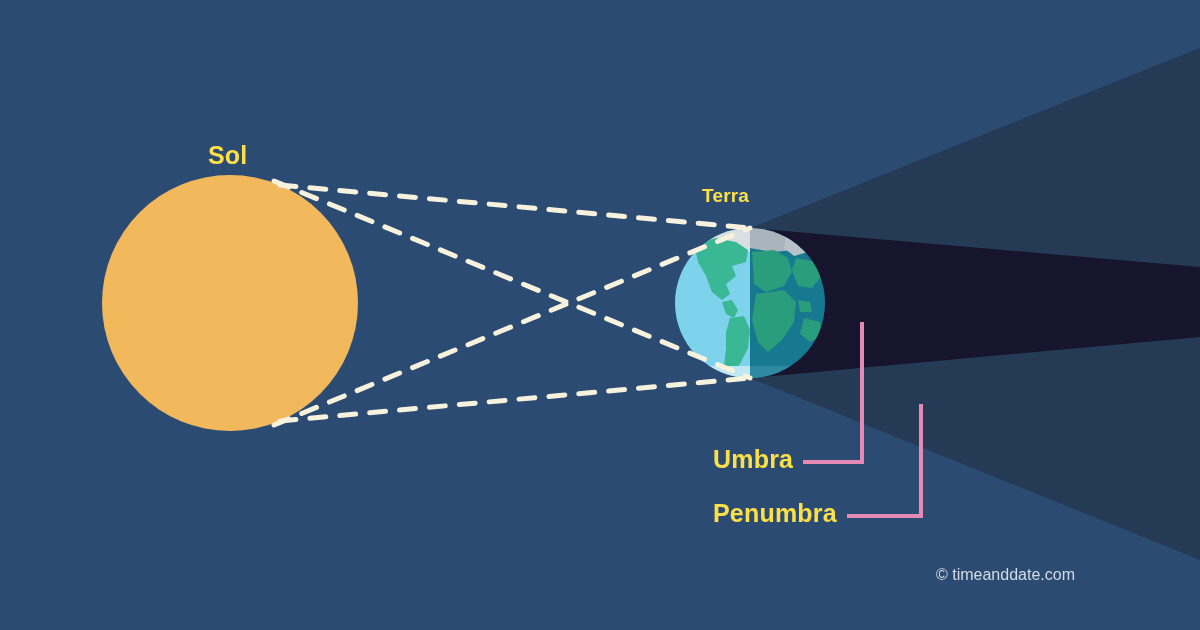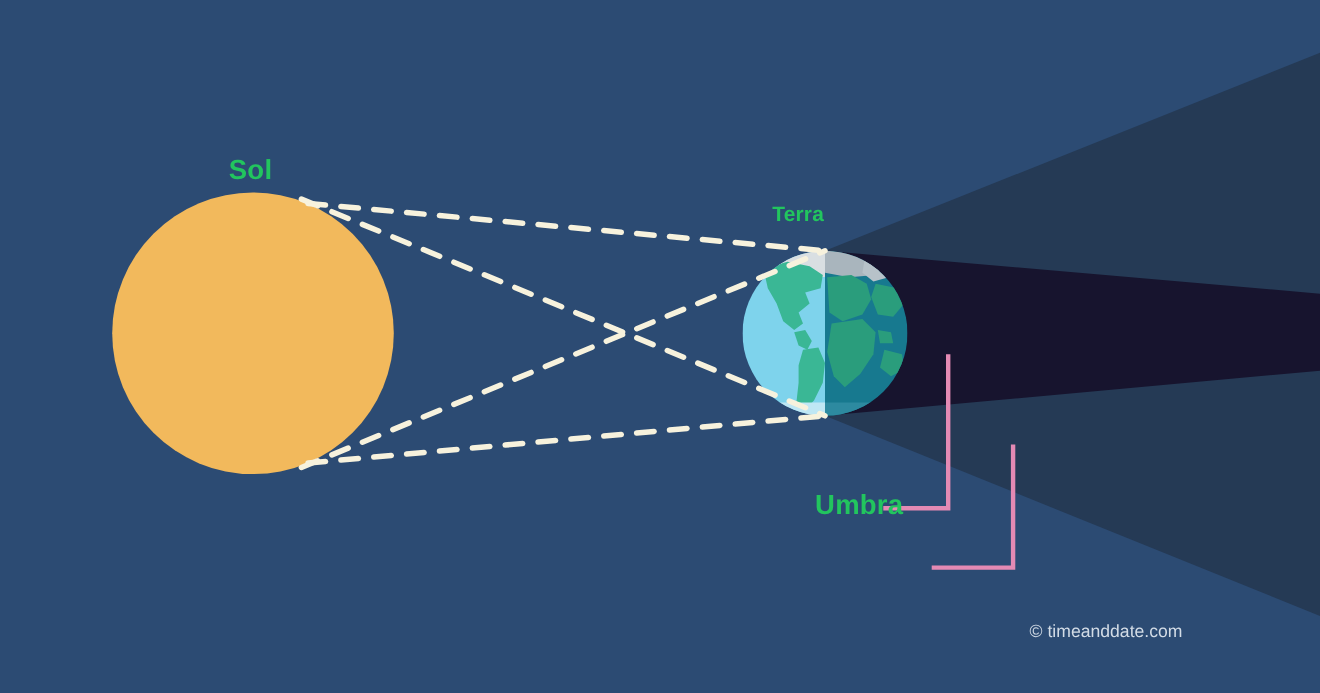--- a/index.html
+++ b/index.html
@@ -20,41 +20,40 @@
   #scene svg.layer {
     position: absolute;
     left: 0;
     top: 0;
     width: 1200px;
     height: 630px;
     display: block;
   }
   .lbl {
     position: absolute;
-    color: #22c55e;
+    color: #fde047;
     font-weight: bold;
     white-space: nowrap;
     letter-spacing: 0.2px;
     line-height: 1;
   }
   #label-sol {
     left: 208px;
     top: 143px;
     font-size: 25px;
   }
   #label-terra {
     left: 702px;
     top: 186px;
     font-size: 19px;
   }
   #label-umbra {
     left: 713px;
     top: 447px;
     font-size: 25px;
-    margin-left: 28px;
   }
   #label-penumbra {
     left: 713px;
     top: 501px;
     font-size: 25px;
   }
   #credit {
     position: absolute;
     left: 936px;
     top: 567px;
@@ -152,16 +151,17 @@
     <polyline points="862,322 862,462 803,462" fill="none" stroke="#e48ab4" stroke-width="4"></polyline>
     <polyline points="921,404 921,516 847,516" fill="none" stroke="#e48ab4" stroke-width="4"></polyline>
   </svg>
 
   <div class="lbl" id="label-sol">Sol</div>
 
   <div class="lbl" id="label-terra">Terra</div>
 
   <div class="lbl" id="label-umbra">Umbra</div>
 
+  <div class="lbl" id="label-penumbra">Penumbra</div>
 
   <div id="credit">© timeanddate.com</div>
 
 </div>
 
 </body></html>

